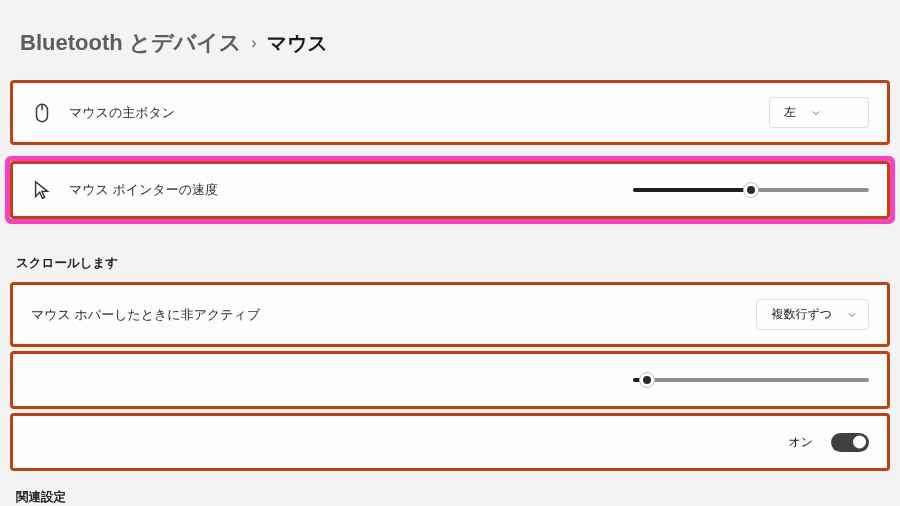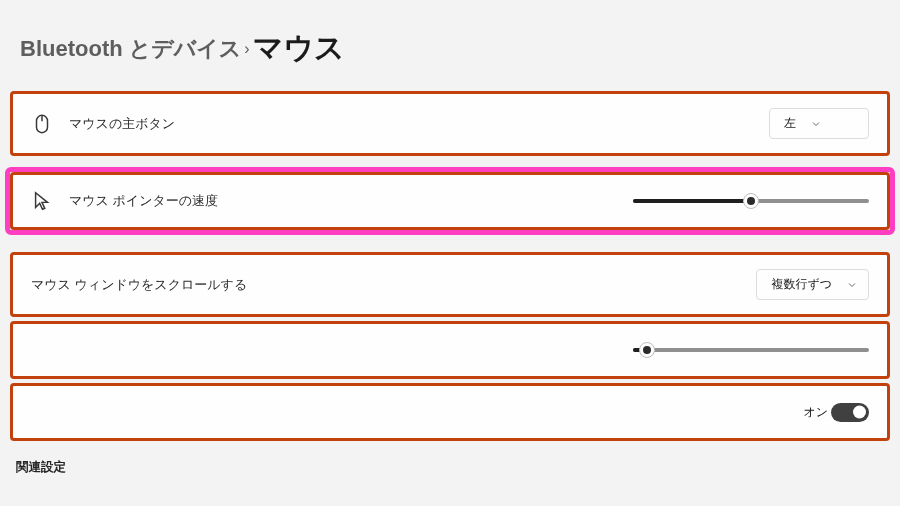--- a/index.html
+++ b/index.html
@@ -9,27 +9,27 @@
     width: 900px;
     height: 506px;
     overflow: hidden;
     color: #1b1b1b;
   }
   .page { padding: 28px 10px 0 10px; }
 
   .breadcrumb {
     display: flex;
     align-items: center;
-    gap: 3px;
+    gap: 10px;
     padding-left: 10px;
     margin-bottom: 22px;
   }
   .bc-parent { font-size: 22px; color: #5e5e5e; font-weight: 600; }
   .bc-sep { color: #5e5e5e; font-size: 16px; }
-  .bc-current { font-size: 30px; font-weight: 700; }
+  .bc-current { font-size: 20px; font-weight: 700; }
 
   .row {
     background: #fefefe;
     border: 3px solid #c2410c;
     border-radius: 4px;
     margin-bottom: 4px;
     padding: 14px 18px;
     display: flex;
     align-items: center;
     min-height: 58px;
@@ -106,21 +106,21 @@
     transform: translate(-50%, -50%);
   }
 
   .section-heading {
     font-size: 12.5px;
     font-weight: 600;
     padding: 14px 0 10px 6px;
     color: #242424;
   }
 
-  .toggle-wrap { display: flex; align-items: center; gap: 3px; }
+  .toggle-wrap { display: flex; align-items: center; gap: 18px; }
   .toggle-label { font-size: 12px; }
   .toggle {
     width: 38px; height: 19px;
     background: #404040;
     border-radius: 10px;
     position: relative;
   }
   .toggle .knob {
     position: absolute;
     right: 3px; top: 50%;
@@ -163,23 +163,24 @@
     </svg>
     <span class="row-label">マウス ポインターの速度</span>
     <span class="spacer"></span>
     <div class="slider" id="slider-speed">
       <div class="track"></div>
       <div class="fill" style="width: 50%;"></div>
       <div class="thumb" style="left: 50%;"></div>
     </div>
   </div>
 
-
-  <div class="row">
-    <span class="row-label">マウス ウィンドウをスクロールする</span>
+  <div class="section-heading">スクロールします</div>
+
+  <div class="row">
+    <span class="row-label">マウス ホバーしたときに非アクティブ</span>
     <span class="spacer"></span>
     <div class="select wide">
       <span>複数行ずつ</span>
       <svg class="chev" viewBox="0 0 24 24" fill="none" stroke="currentColor" stroke-width="2">
           <polyline points="6 9 12 15 18 9"></polyline>
         </svg>
     </div>
   </div>
 
   <div class="row">

